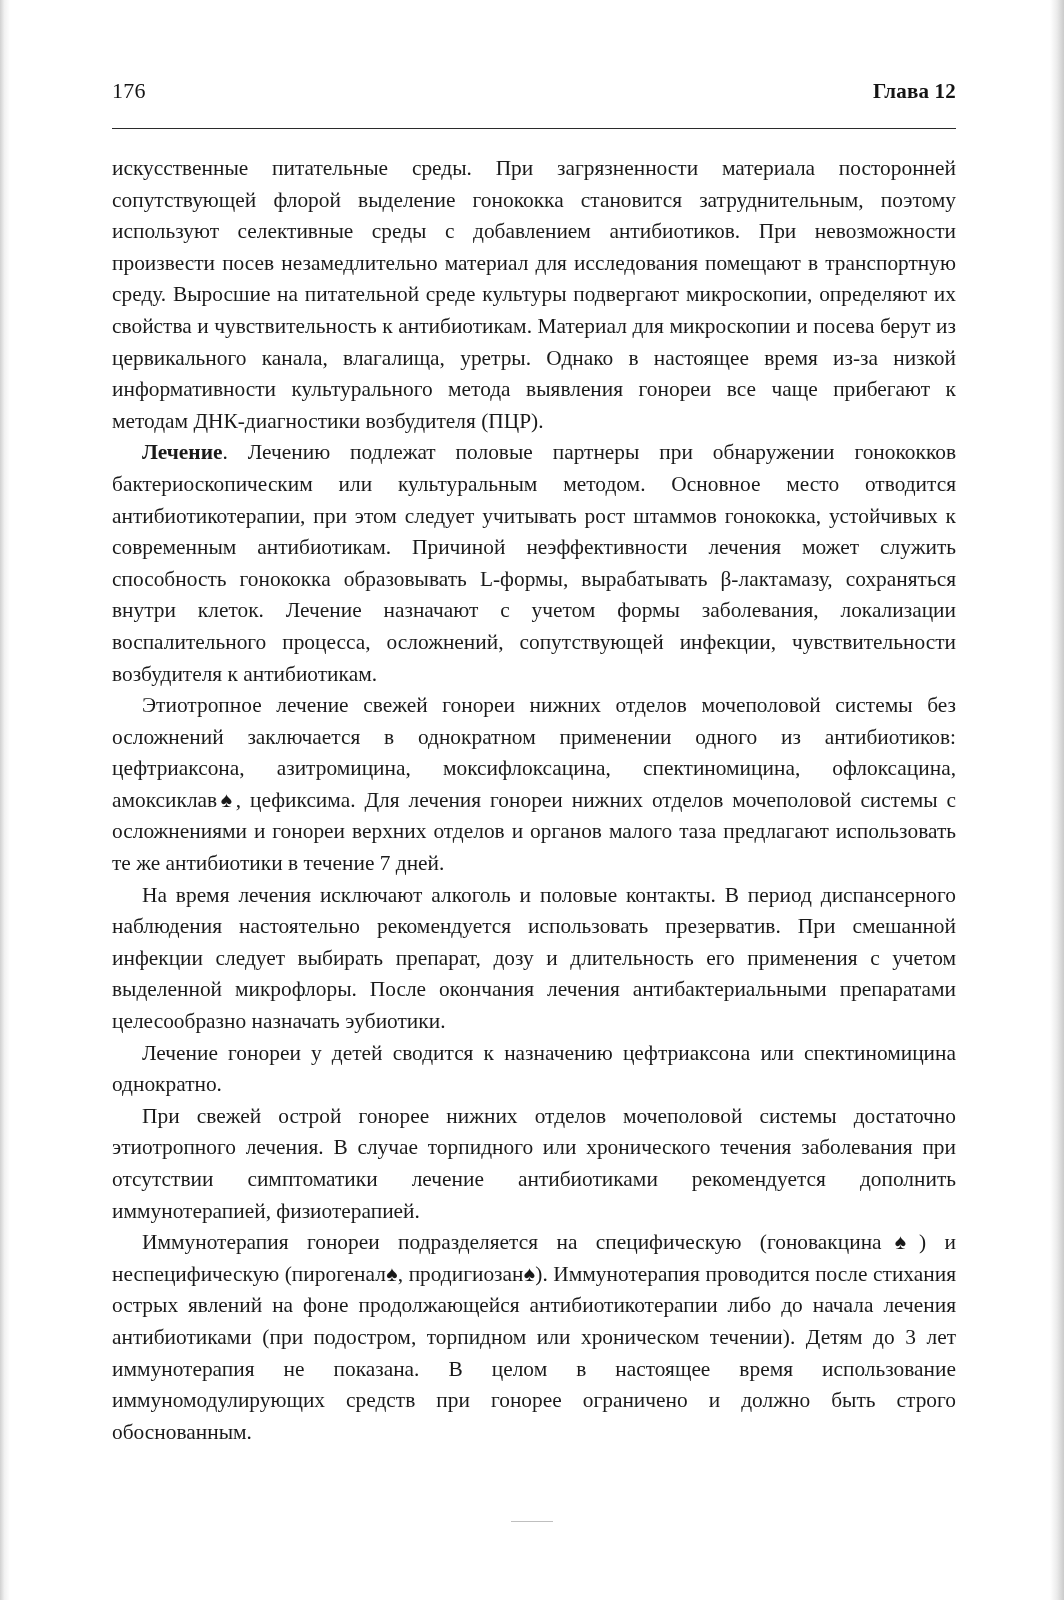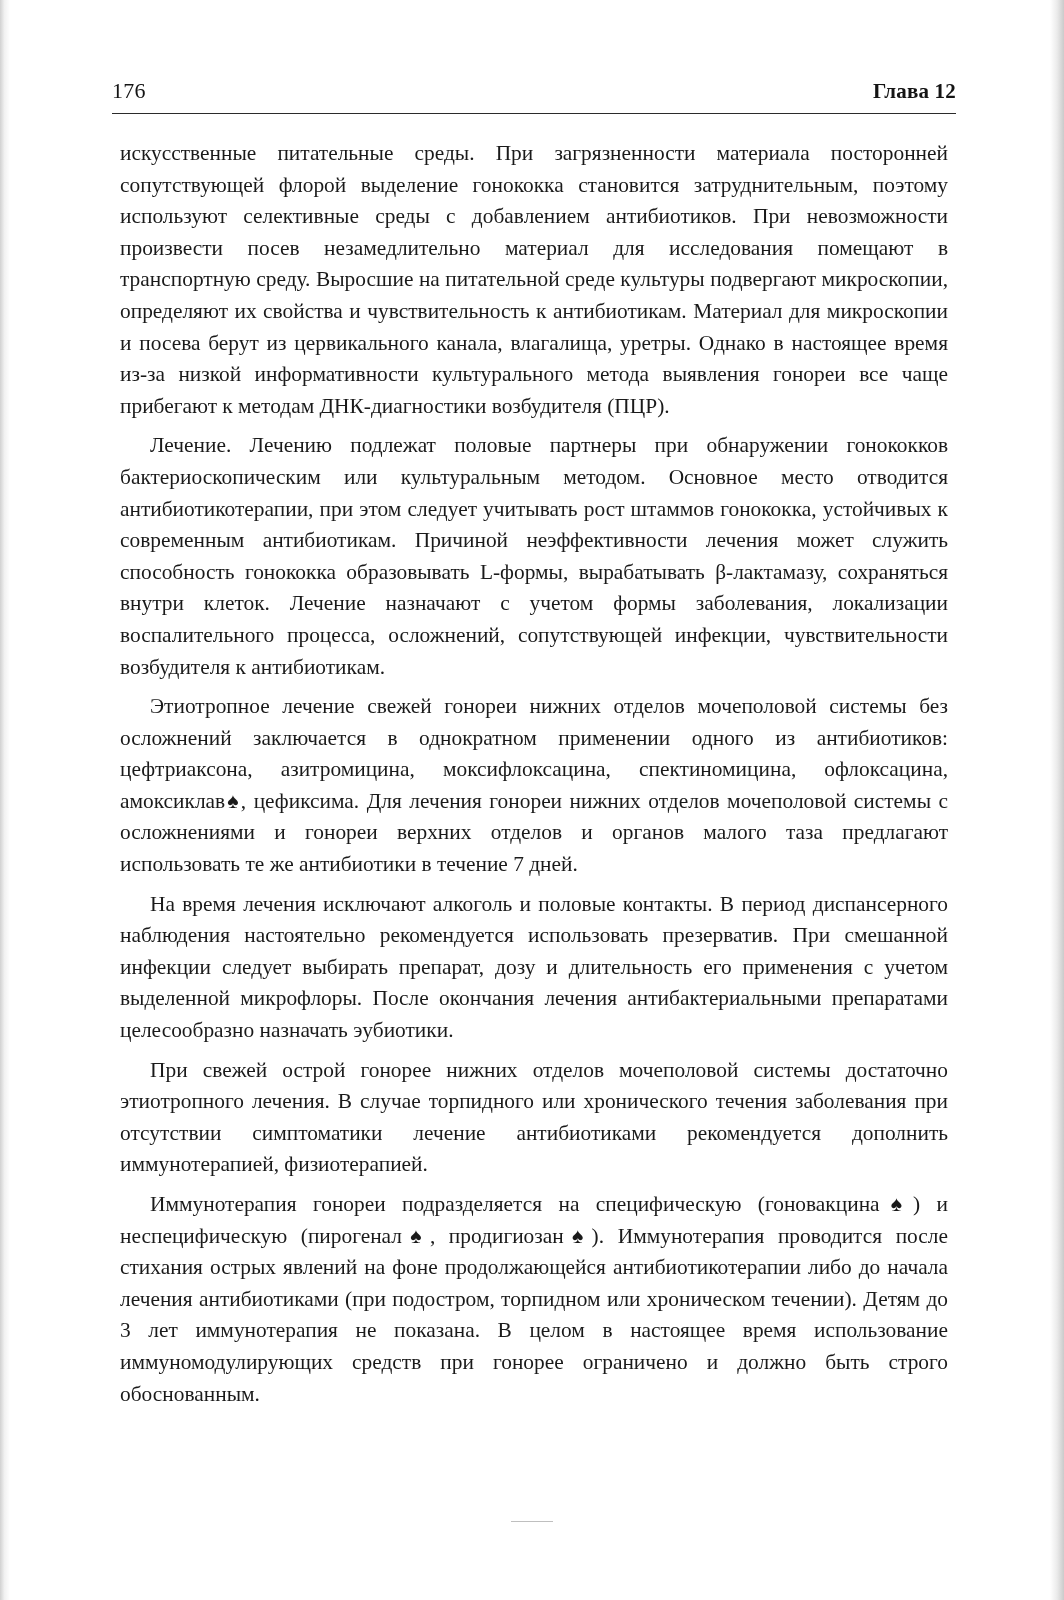--- a/index.html
+++ b/index.html
@@ -41,47 +41,47 @@
     right: 108px;
     top: 78px;
   }
   .runhead {
     display: flex;
     align-items: baseline;
     justify-content: space-between;
     font-size: 21.5px;
     letter-spacing: .2px;
     color: #141414;
-    padding-bottom: 9px;
+    padding-bottom: 24px;
     border-bottom: 1.1px solid #2b2b2b;
   }
   .runhead .folio {
     font-size: 22px;
   }
   .runhead .chapter {
     font-size: 21px;
     font-weight: bold;
   }
   .body-text {
     margin-top: 24px;
     font-size: 21.4px;
     line-height: 31.6px;
     text-align: justify;
     text-justify: inter-word;
     hyphens: manual;
   }
   .body-text p {
-    margin: 8px;
+    margin: 0;
     text-indent: 0;
   }
   .body-text p.indent {
     text-indent: 30px;
   }
   .runin {
-    font-weight: normal;
+    font-weight: bold;
   }
   .footer-rule {
     position: absolute;
     left: 50%;
     transform: translateX(-50%);
     bottom: 78px;
     width: 42px;
     height: 1px;
     background: #bfbfbf;
   }
@@ -102,20 +102,21 @@
 
     <div class="body-text">
       <p><span>искусственные питательные среды. При загрязненности материала посторонней сопутствующей флорой выделение гонококка становится затруднительным, поэтому используют селективные среды с добавлением антибиотиков. При невозможности произвести посев незамедлительно материал для исследования помещают в транспортную среду. Выросшие на питательной среде культуры подвергают микроскопии, определяют их свойства и чувствительность к антибиотикам. Материал для микроскопии и посева берут из цервикального канала, влагалища, уретры. Однако в настоящее время из-за низкой информативности культурального метода выявления гонореи все чаще прибегают к методам ДНК-диагностики возбудителя (ПЦР).</span></p>
 
       <p class="indent"><span class="runin">Лечение</span><span>. Лечению подлежат половые партнеры при обнаружении гонококков бактериоскопическим или культуральным методом. Основное место отводится антибиотикотерапии, при этом следует учитывать рост штаммов гонококка, устойчивых к современным антибиотикам. Причиной неэффективности лечения может служить способность гонококка образовывать L-формы, вырабатывать β-лактамазу, сохраняться внутри клеток. Лечение назначают с учетом формы заболевания, локализации воспалительного процесса, осложнений, сопутствующей инфекции, чувствительности возбудителя к антибиотикам.</span></p>
 
       <p class="indent"><span>Этиотропное лечение свежей гонореи нижних отделов мочеполовой системы без осложнений заключается в однократном применении одного из антибиотиков: цефтриаксона, азитромицина, моксифлоксацина, спектиномицина, офлоксацина, амоксиклав♠, цефиксима. Для лечения гонореи нижних отделов мочеполовой системы с осложнениями и гонореи верхних отделов и органов малого таза предлагают использовать те же антибиотики в течение 7 дней.</span></p>
 
       <p class="indent"><span>На время лечения исключают алкоголь и половые контакты. В период диспансерного наблюдения настоятельно рекомендуется использовать презерватив. При смешанной инфекции следует выбирать препарат, дозу и длительность его применения с учетом выделенной микрофлоры. После окончания лечения антибактериальными препаратами целесообразно назначать эубиотики.</span></p>
 
+      <p class="indent"><span>Лечение гонореи у детей сводится к назначению цефтриаксона или спектиномицина однократно.</span></p>
 
       <p class="indent"><span>При свежей острой гонорее нижних отделов мочеполовой системы достаточно этиотропного лечения. В случае торпидного или хронического течения заболевания при отсутствии симптоматики лечение антибиотиками рекомендуется дополнить иммунотерапией, физиотерапией.</span></p>
 
       <p class="indent"><span>Иммунотерапия гонореи подразделяется на специфическую (гоновакцина♠) и неспецифическую (пирогенал♠, продигиозан♠). Иммунотерапия проводится после стихания острых явлений на фоне продолжающейся антибиотикотерапии либо до начала лечения антибиотиками (при подостром, торпидном или хроническом течении). Детям до 3 лет иммунотерапия не показана. В целом в настоящее время использование иммуномодулирующих средств при гонорее ограничено и должно быть строго обоснованным.</span></p>
 
     </div>
   </div>
 
   <div class="footer-rule"></div>
 </div>

